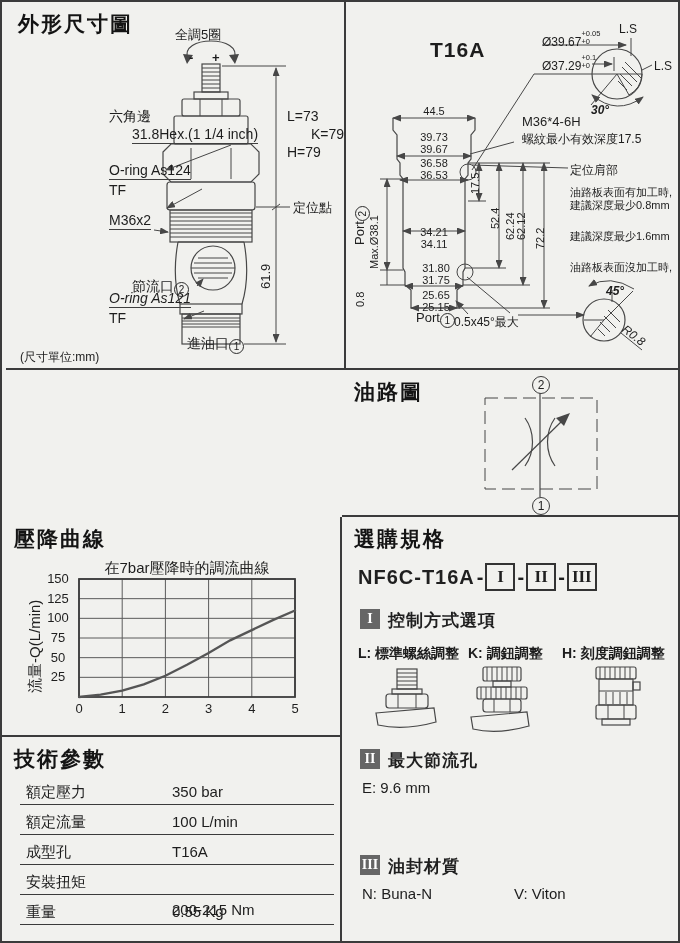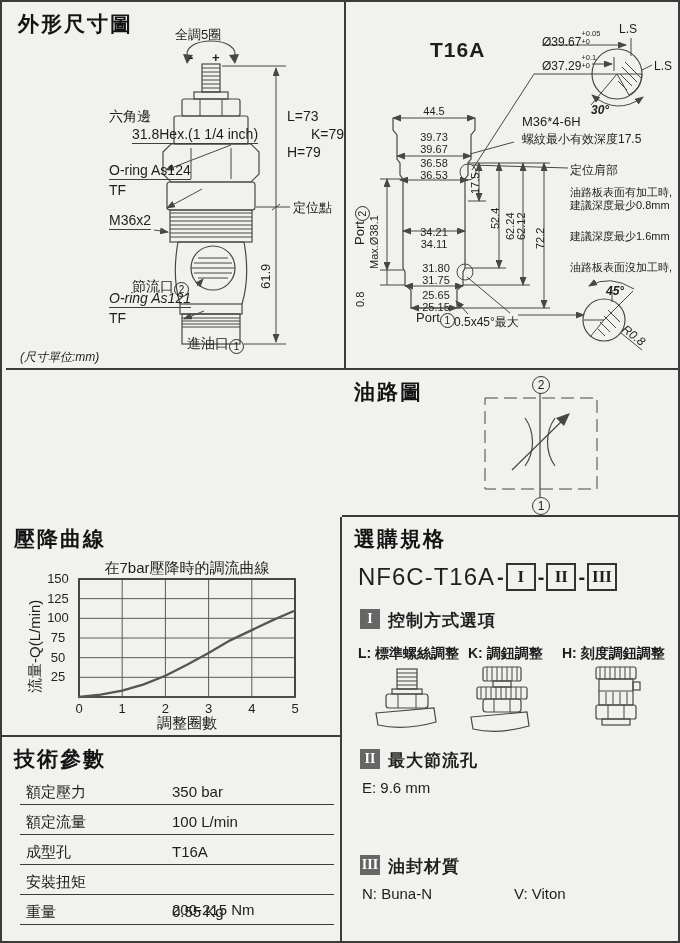--- a/index.html
+++ b/index.html
@@ -36,21 +36,21 @@
   .codebox{display:inline-block;min-width:20px;padding:0 3px;height:24px;border:2px solid #333;
         font-family:"Liberation Serif","DejaVu Serif",serif;font-weight:bold;font-size:17px;
         line-height:24px;text-align:center;}
   .dashsep{font-weight:bold;font-size:20px;margin:0 2px;}
   .badge{position:absolute;width:20px;height:20px;background:#666;color:#fff;text-align:center;
         font-family:"Liberation Serif","DejaVu Serif",serif;font-weight:bold;font-size:14px;line-height:20px;}
   .sechead{position:absolute;font-size:17px;font-weight:bold;letter-spacing:1px;}
   .xtick{position:absolute;width:14px;text-align:center;font-size:13px;top:184px;}
   .ytick{position:absolute;width:32px;text-align:center;font-size:13px;left:40px;}
   .prow-line{position:absolute;left:18px;width:314px;border-bottom:1.5px solid #3b3b3b;}
-  .model{font-size:24px;font-weight:normal;letter-spacing:1px;}
+  .model{font-size:20px;font-weight:bold;letter-spacing:1px;}
   .body-text{position:absolute;left:13px;top:34px;width:318px;font-size:14.5px;line-height:39px;
         text-align:justify;letter-spacing:0.5px;color:#1a1a1a;}
   .it{font-style:italic;}
 </style>
 </head>
 <body>
 
 <div id="page">
 
   <div class="panel" id="p-outline">
@@ -144,21 +144,21 @@
     <span class="t" style="left:103px;top:210px;"><span class="ul">M36x2</span></span>
     <span class="t" style="left:126px;top:276px;"><span>節流口</span><span class="circ">2</span></span>
     <span class="t" style="left:103px;top:288px;font-style:italic;"><span class="ul">O-ring As121</span></span>
     <span class="t" style="left:103px;top:308px;">TF</span>
     <span class="t" style="left:281px;top:106px;">L=73</span>
     <span class="t" style="left:281px;top:124px;margin-left:24px;">K=79</span>
     <span class="t" style="left:281px;top:142px;">H=79</span>
     <span class="t s13" style="left:287px;top:197px;">定位點</span>
     <span class="rot s13" style="left:252px;top:287px;">61.9</span>
     <span class="t" style="left:181px;top:333px;"><span>進油口</span><span class="circ">1</span></span>
-    <span class="t s12" style="left:14px;top:347px;font-style:italic;">(尺寸單位:mm)</span>
+    <span class="t s12" style="left:14px;top:347px;">(尺寸單位:mm)</span>
   </div>
 
   <div class="panel" id="p-cavity">
     <span class="t b" style="left:88px;top:36px;font-size:21px;letter-spacing:1px;">T16A</span>
     <svg class="draw" width="340" height="368" viewBox="0 0 340 368">
       <defs>
         <marker id="ah2" markerWidth="9" markerHeight="7" refX="8" refY="3.5" orient="auto-start-reverse">
           <path d="M0,0 L9,3.5 L0,7 Z" fill="#474747"></path>
         </marker>
       </defs>
@@ -310,21 +310,20 @@
       </div>
     <div id="yticks">
         <span class="ytick" style="top: 152.333px;">25</span>
         <span class="ytick" style="top: 132.667px;">50</span>
         <span class="ytick" style="top: 113px;">75</span>
         <span class="ytick" style="top: 93.3333px;">100</span>
         <span class="ytick" style="top: 73.6667px;">125</span>
         <span class="ytick" style="top: 54px;">150</span>
       </div>
     <span class="rot s15" style="left:24px;top:176px;">流量-Q(L/min)</span>
-    <span class="t s15" style="left:77px;top:197px;width:216px;text-align:center;">調整圈數</span>
   </div>
 
   <div class="panel" id="p-order">
     <div class="ptitle">選購規格</div>
     <div style="position:absolute;left:16px;top:46px;display:flex;align-items:center;">
       <span class="model">NF6C-T16A</span>
       <span class="dashsep">-</span>
       <span class="codebox">I</span>
       <span class="dashsep">-</span>
       <span class="codebox">II</span>

